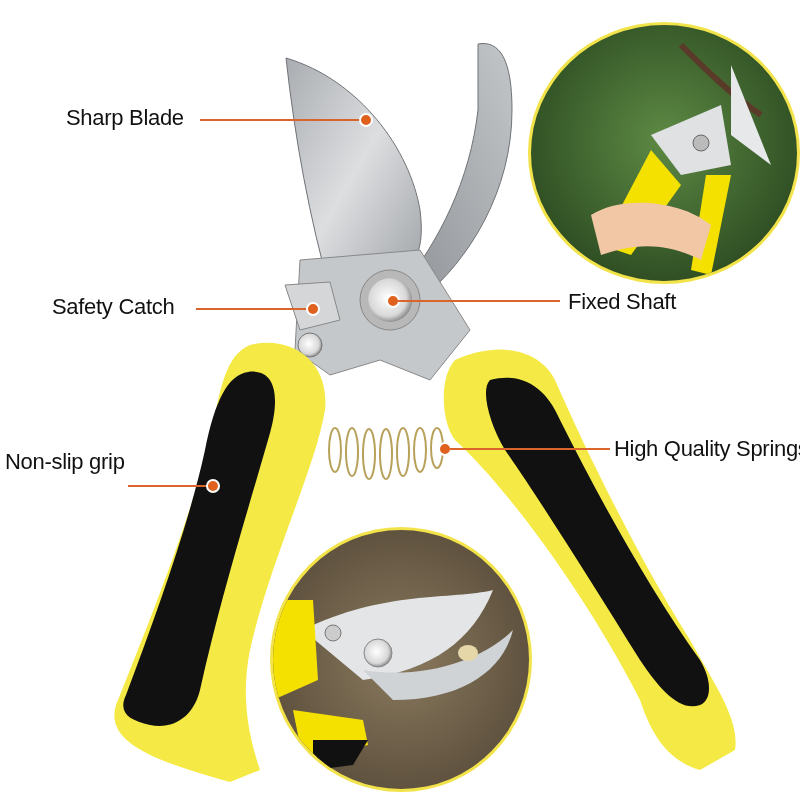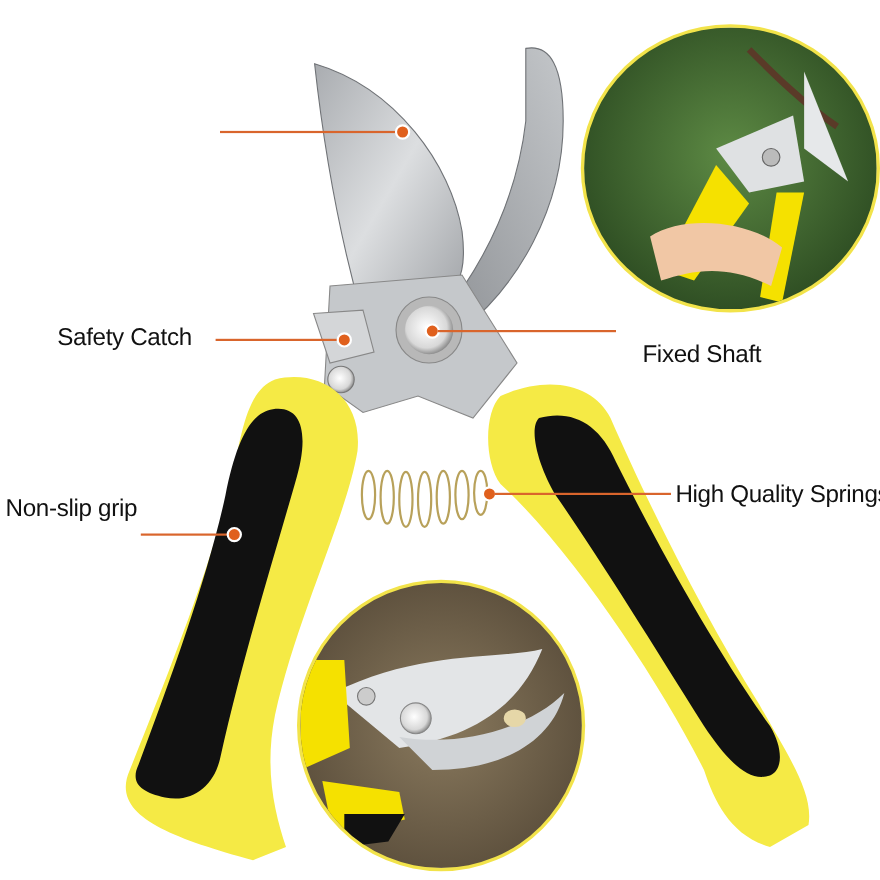--- a/index.html
+++ b/index.html
@@ -90,32 +90,33 @@
       <circle cx="105" cy="123" r="14" fill="url(#bolt)" stroke="#888"></circle>
       <circle cx="60" cy="103" r="8" fill="#ccc" stroke="#777"></circle>
       <ellipse cx="195" cy="123" rx="10" ry="8" fill="#e6d7a8"></ellipse>
       <path d="M0,70 L40,70 L45,150 L0,170 Z" fill="#f5e100"></path>
       <path d="M20,180 L90,190 L95,215 L30,230 Z" fill="#f5e100"></path>
       <path d="M40,210 L95,210 L80,235 L40,240 Z" fill="#111"></path>
     </svg>
   </div>
 
   
+  <span class="label" style="left:66px;top:105px;">Sharp Blade</span>
   <div class="line" style="left:200px;top:119px;width:160px;"></div>
   <div class="dot" style="left:359px;top:113px;"></div>
 
   
   <span class="label" style="left:52px;top:294px;">Safety Catch</span>
   <div class="line" style="left:196px;top:308px;width:112px;"></div>
   <div class="dot" style="left:306px;top:302px;"></div>
 
   
   <div class="dot" style="left:386px;top:294px;"></div>
   <div class="line" style="left:398px;top:300px;width:162px;"></div>
-  <span class="label" style="left:584px;top:289px;margin-top:20px;">Fixed Shaft</span>
+  <span class="label" style="left:568px;top:289px;">Fixed Shaft</span>
 
   
   <div class="dot" style="left:438px;top:442px;"></div>
   <div class="line" style="left:450px;top:448px;width:160px;"></div>
   <span class="label" style="left:614px;top:436px;">High Quality Springs</span>
 
   
   <span class="label" style="left:5px;top:449px;">Non-slip grip</span>
   <div class="line" style="left:128px;top:485px;width:80px;"></div>
   <div class="dot" style="left:206px;top:479px;"></div>

